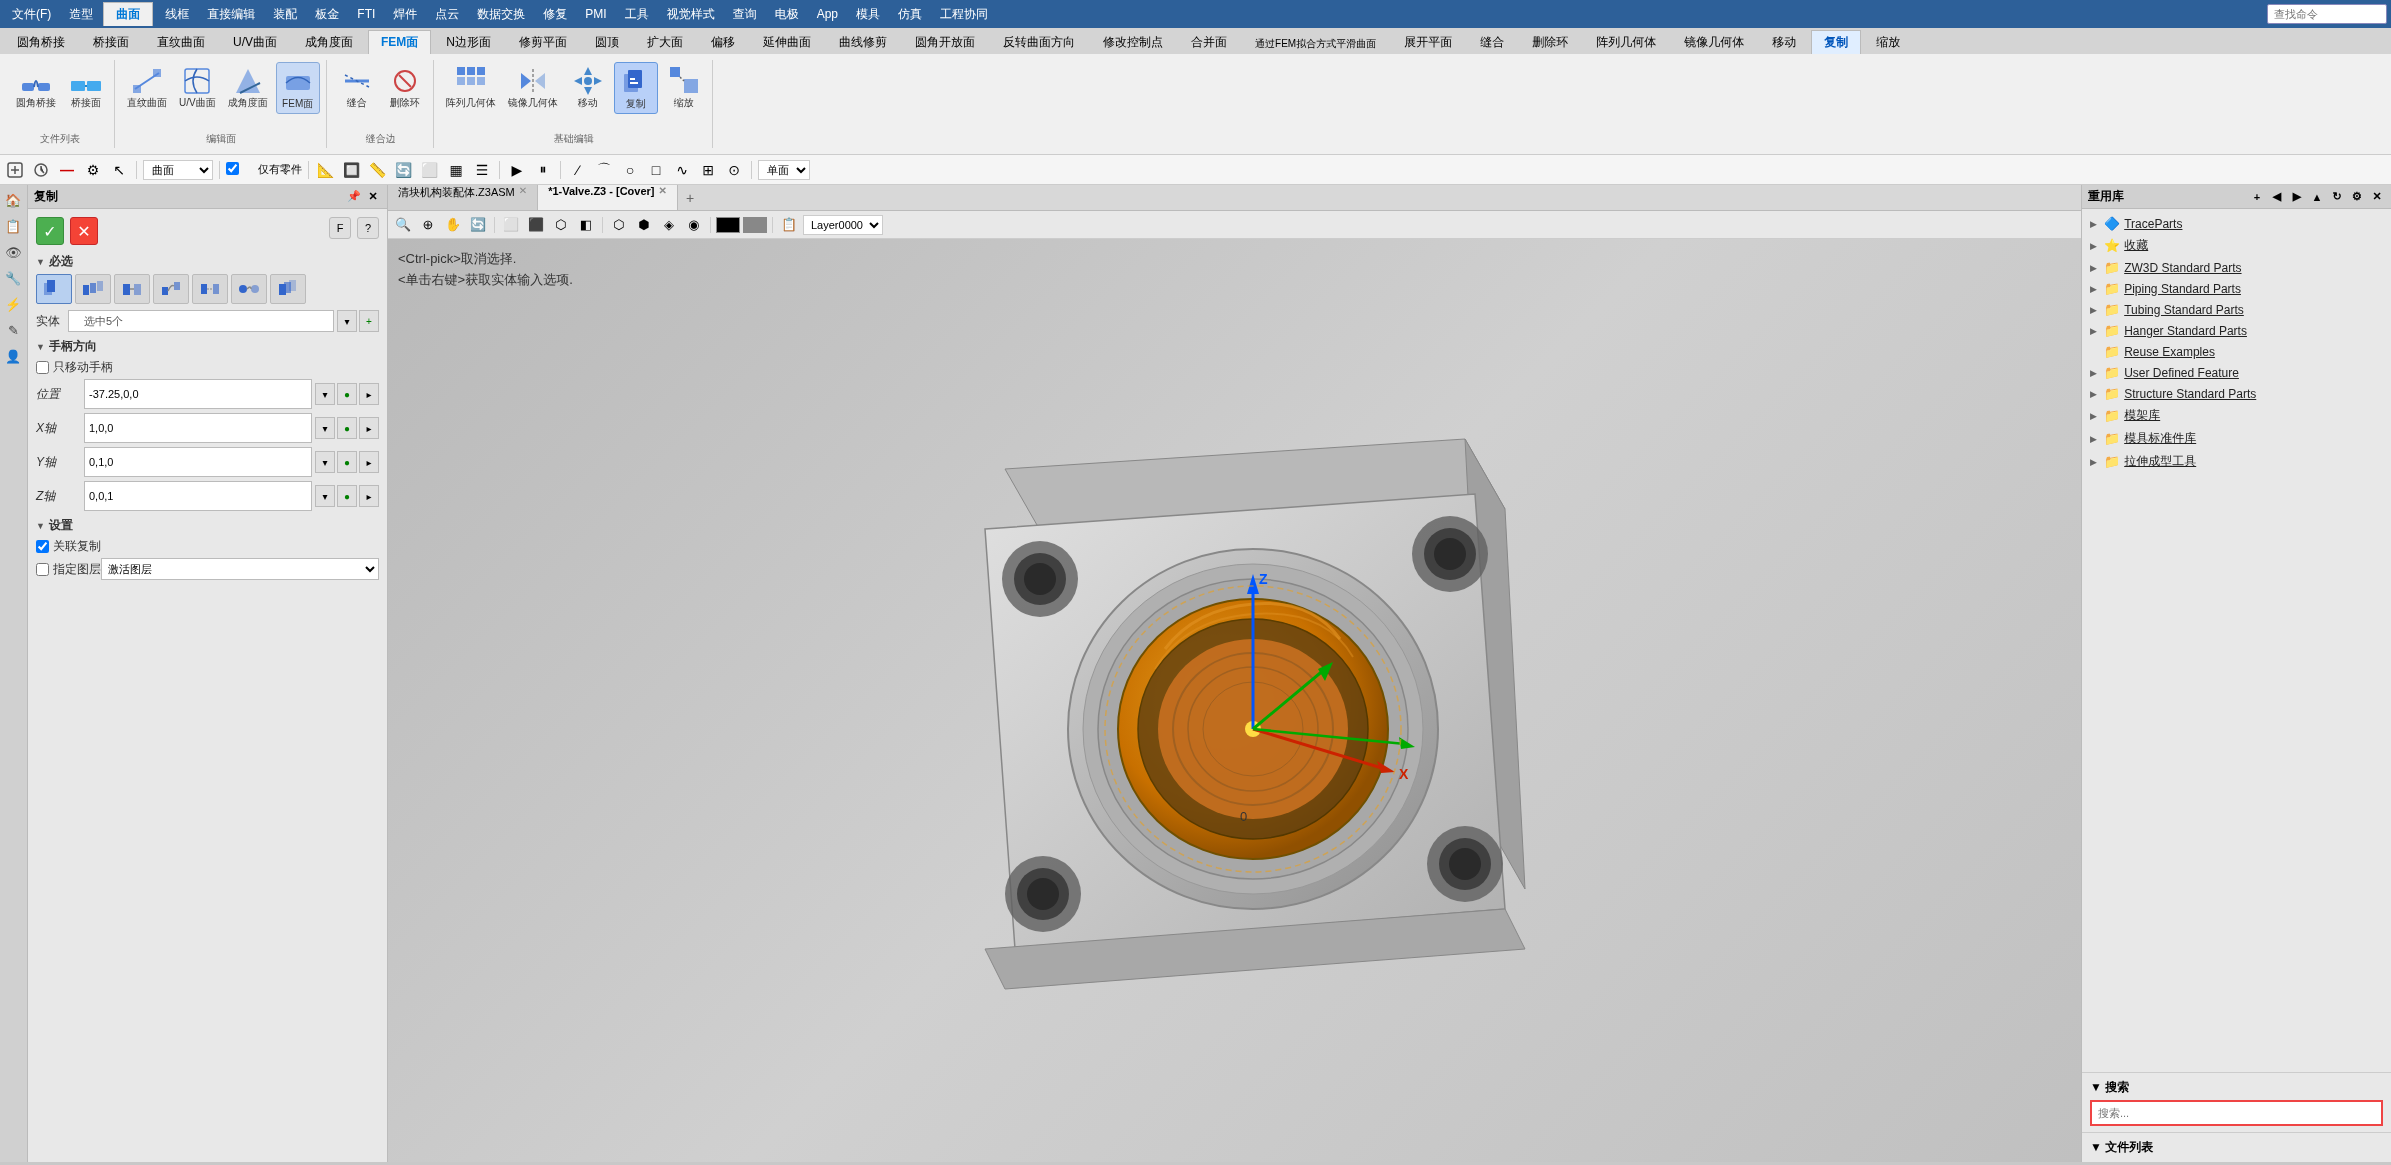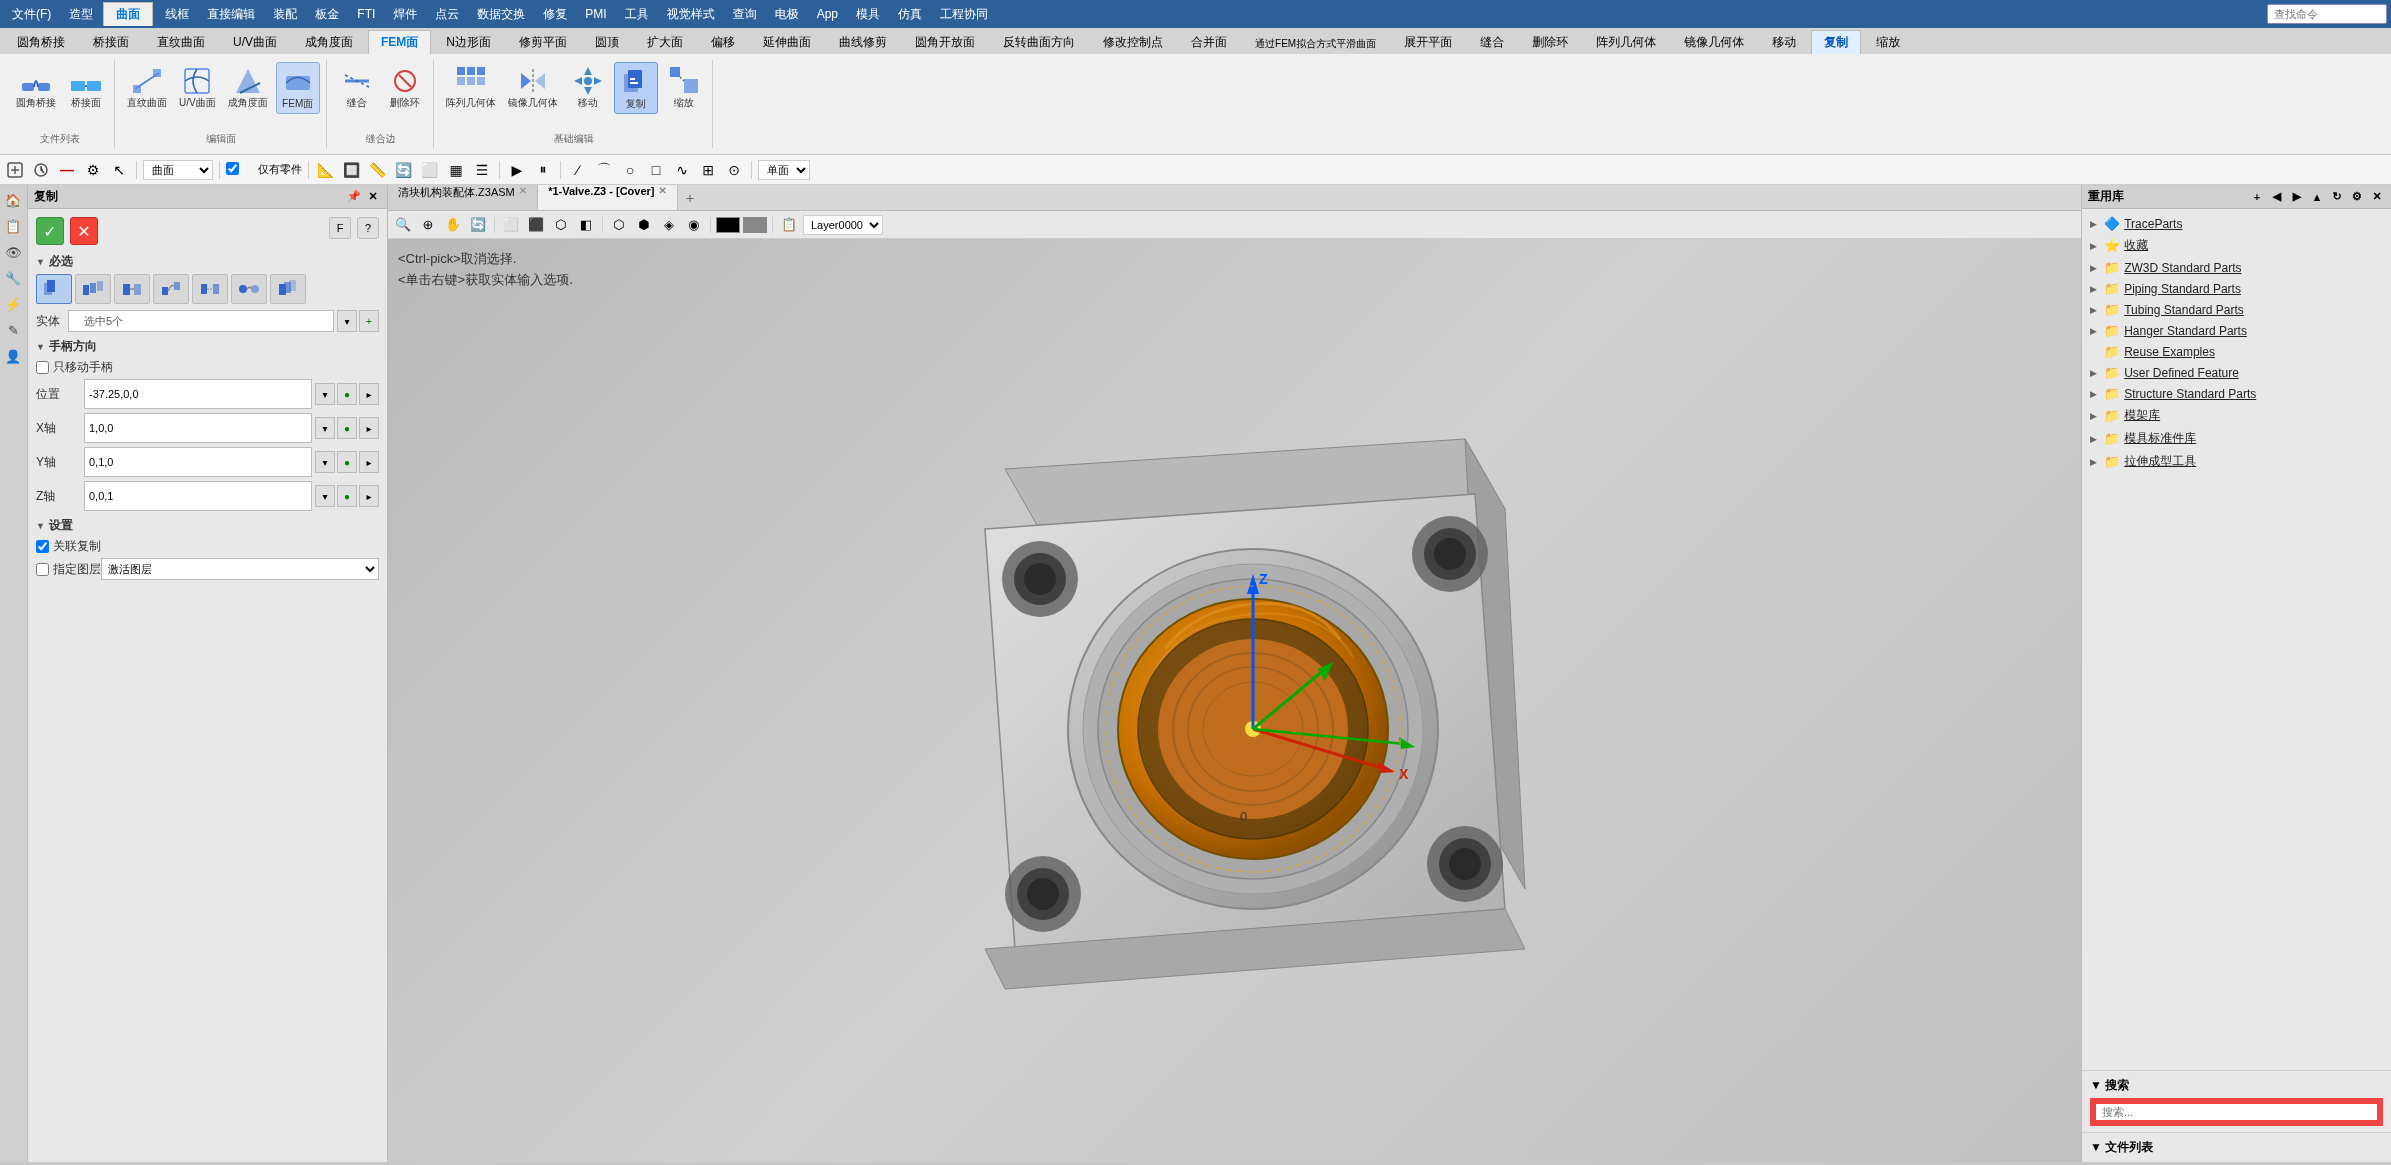--- a/index.html
+++ b/index.html
@@ -48,21 +48,21 @@
     .info-btn { width: 22px; height: 22px; background: #e0e0e0; border: 1px solid #bbb; border-radius: 3px; cursor: pointer; display: flex; align-items: center; justify-content: center; font-size: 11px; }
 
     .section-header { display: flex; align-items: center; gap: 4px; font-weight: bold; font-size: 12px; margin: 6px 0 4px 0; color: #333; }
     .section-header::before { content: '▼'; font-size: 9px; color: #555; }
 
     .icons-row { display: flex; gap: 3px; margin-bottom: 6px; flex-wrap: wrap; }
     .icon-btn { width: 36px; height: 30px; background: #d8d8d8; border: 1px solid #bbb; border-radius: 2px; cursor: pointer; display: flex; align-items: center; justify-content: center; font-size: 14px; }
     .icon-btn.selected { background: #b8d0f0; border-color: #5580c0; }
 
     .field-row { display: flex; align-items: center; margin-bottom: 4px; }
-    .field-label { font-size: 12px; color: #333; min-width: 48px; }
+    .field-label { font-size: 12px; color: #333; min-width: 48px; font-style: italic; }
     .field-input { flex: 1; height: 30px; border: 1px solid #bbb; background: white; padding: 0 4px; font-size: 11px; }
     .field-btn-group { display: flex; align-items: center; gap: 2px; margin-left: 3px; }
     .field-small-btn { width: 20px; height: 22px; background: #e0e0e0; border: 1px solid #bbb; cursor: pointer; display: flex; align-items: center; justify-content: center; font-size: 10px; }
 
     .entity-row { display: flex; align-items: center; margin-bottom: 4px; }
     .entity-label { font-size: 12px; color: #333; min-width: 32px; }
     .entity-input { flex: 1; height: 22px; border: 1px solid #bbb; background: white; padding: 0 15px; font-size: 11px; color: #555; }
 
     .checkbox-row { display: flex; align-items: center; gap: 4px; margin-bottom: 3px; }
     .checkbox-row input[type=checkbox] { cursor: pointer; }
@@ -96,21 +96,21 @@
     #right-panel { width: 310px; background: #e8e8e8; border-left: 1px solid #bbb; display: flex; flex-direction: column; }
     #right-panel-header { display: flex; align-items: center; justify-content: space-between; padding: 3px 6px; background: #d0d0d0; border-bottom: 1px solid #bbb; font-size: 12px; font-weight: bold; }
     #right-panel-content { flex: 1; overflow-y: auto; padding: 4px 0; }
     .tree-item { display: flex; align-items: center; padding: 3px 8px; cursor: pointer; font-size: 12px; gap: 4px; }
     .tree-arrow { font-size: 9px; color: #666; min-width: 10px; }
     .tree-icon { font-size: 13px; min-width: 16px; }
     .tree-label { font-size: 12px; color: #222; text-decoration: underline; }
 
     #search-section { padding: 6px 8px; border-top: 1px solid #ccc; }
     .search-header { font-weight: bold; font-size: 12px; margin-bottom: 4px; }
-    .search-input { width: 100%; height: 26px; border: 6px solid #ef4444; padding: 8px 6px; font-size: 11px; background: white; }
+    .search-input { width: 100%; height: 26px; border: 2px solid #ef4444; padding: 8px 6px; font-size: 11px; background: white; }
 
     #file-list-section { padding: 6px 8px; border-top: 1px solid #ccc; }
     .file-list-header { font-weight: bold; font-size: 12px; }
 
     
     #icon-bar { width: 28px; background: #d0d0d0; border-right: 1px solid #bbb; display: flex; flex-direction: column; align-items: center; padding: 4px 0; gap: 4px; }
     .icon-bar-btn { width: 22px; height: 22px; display: flex; align-items: center; justify-content: center; cursor: pointer; border-radius: 2px; font-size: 13px; color: #444; }
 
     
     #model-svg { width: 100%; height: 100%; }

